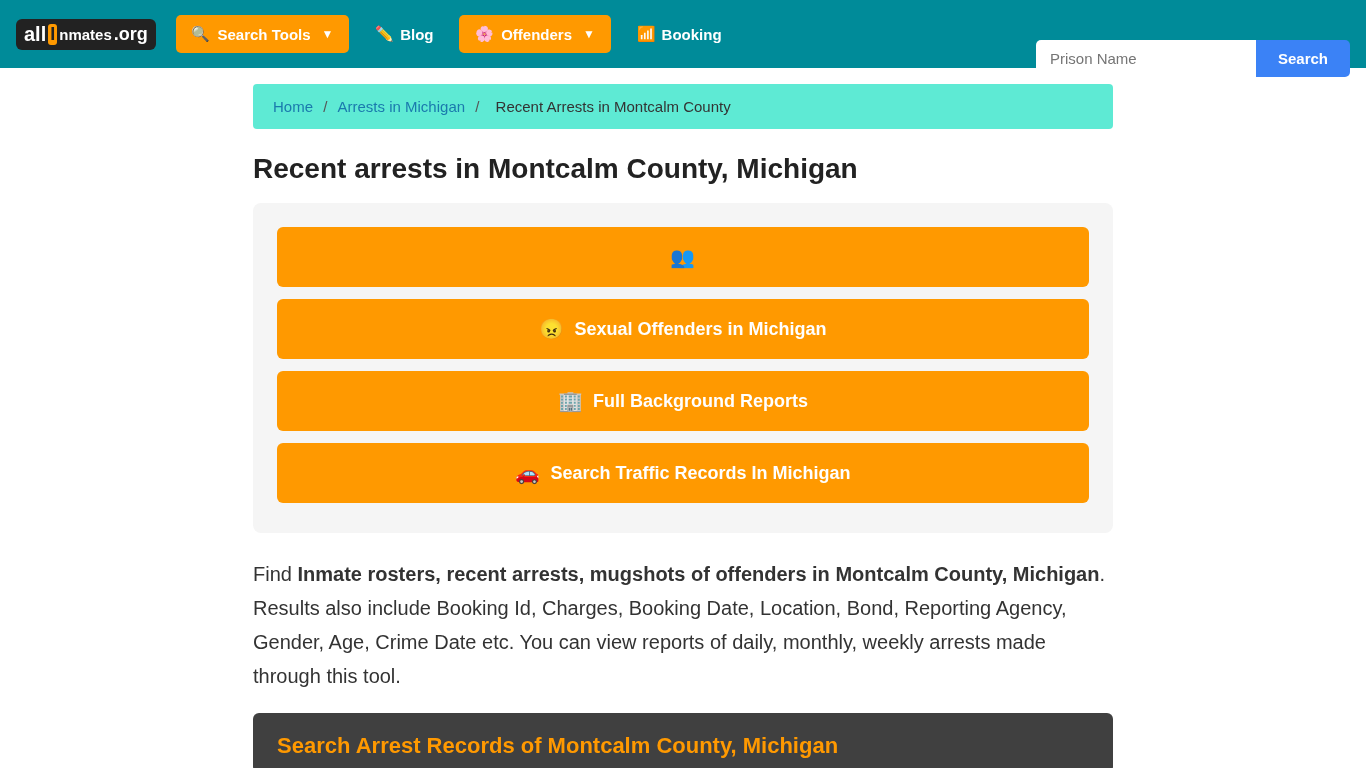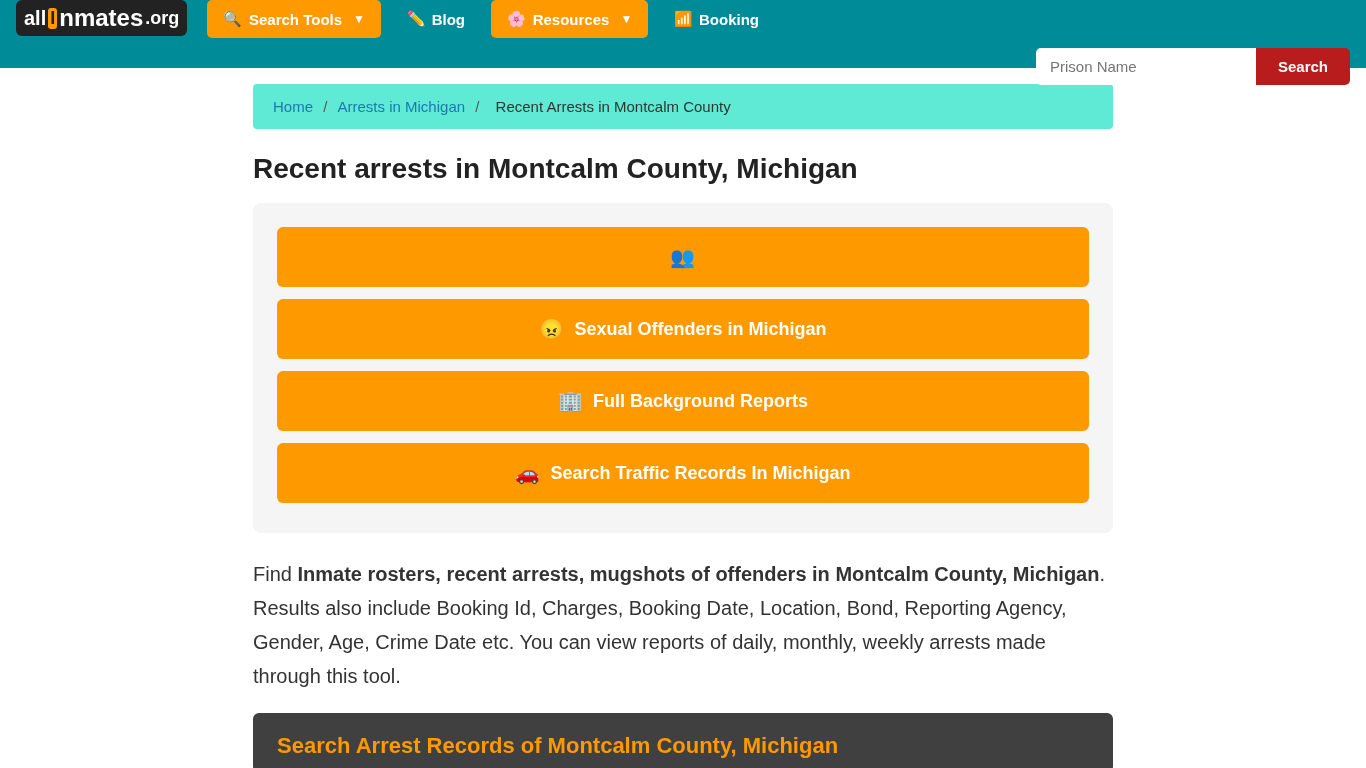--- a/index.html
+++ b/index.html
@@ -2,40 +2,40 @@
 <html><head>
   <meta charset="utf-8">
   <style>
     * { box-sizing: border-box; margin: 0; padding: 0; }
     body { font-family: Arial, sans-serif; background: #fff; color: #333; font-size: 15px; }
 
     
     .navbar {
       background: #008B99;
       display: flex;
-      align-items: flex-start;
+      align-items: center;
       padding: 0 16px;
       height: 68px;
       gap: 12px;
     }
     .logo-wrap {
       display: flex;
       align-items: center;
       margin-right: 8px;
     }
     .logo-box {
       background: #222;
       border-radius: 6px;
       padding: 4px 8px;
       display: flex;
       align-items: center;
       gap: 2px;
     }
     .logo-text-all { color: #fff; font-weight: 900; font-size: 20px; }
-    .logo-text-inmates { color: #fff; font-weight: 700; font-size: 24px; }
+    .logo-text-inmates { color: #fff; font-weight: 700; font-size: 15px; }
     .logo-text-org { color: #ffffff; font-weight: 900; font-size: 18px; }
     .logo-i-special {
       display: inline-block;
       background: #f90;
       color: #222;
       border-radius: 3px;
       padding: 0 2px;
       font-size: 18px;
       font-weight: 900;
     }
@@ -81,21 +81,21 @@
     }
     .search-input {
       padding: 10px 14px;
       font-size: 15px;
       border: none;
       border-radius: 5px 0 0 5px;
       outline: none;
       width: 220px;
     }
     .search-btn {
-      background: #b91c1c;
+      background: #3b82f6;
       color: #fff;
       border: none;
       padding: 10px 22px;
       font-size: 15px;
       font-weight: 700;
       border-radius: 0 5px 5px 0;
       cursor: pointer;
     }
 
     
@@ -191,21 +191,21 @@
     <span class="arrow">▼</span>
   </button>
 
   <button class="nav-plain-btn">
     <span>✏️</span>
     <span>Blog</span>
   </button>
 
   <button class="nav-btn">
     <span>🌸</span>
-    <span>Resources</span>
+    <span>Offenders</span>
     <span class="arrow">▼</span>
   </button>
 
   <button class="nav-plain-btn">
     <span>📶</span>
     <span>Booking</span>
   </button>
 
   <div class="nav-spacer"></div>
 

